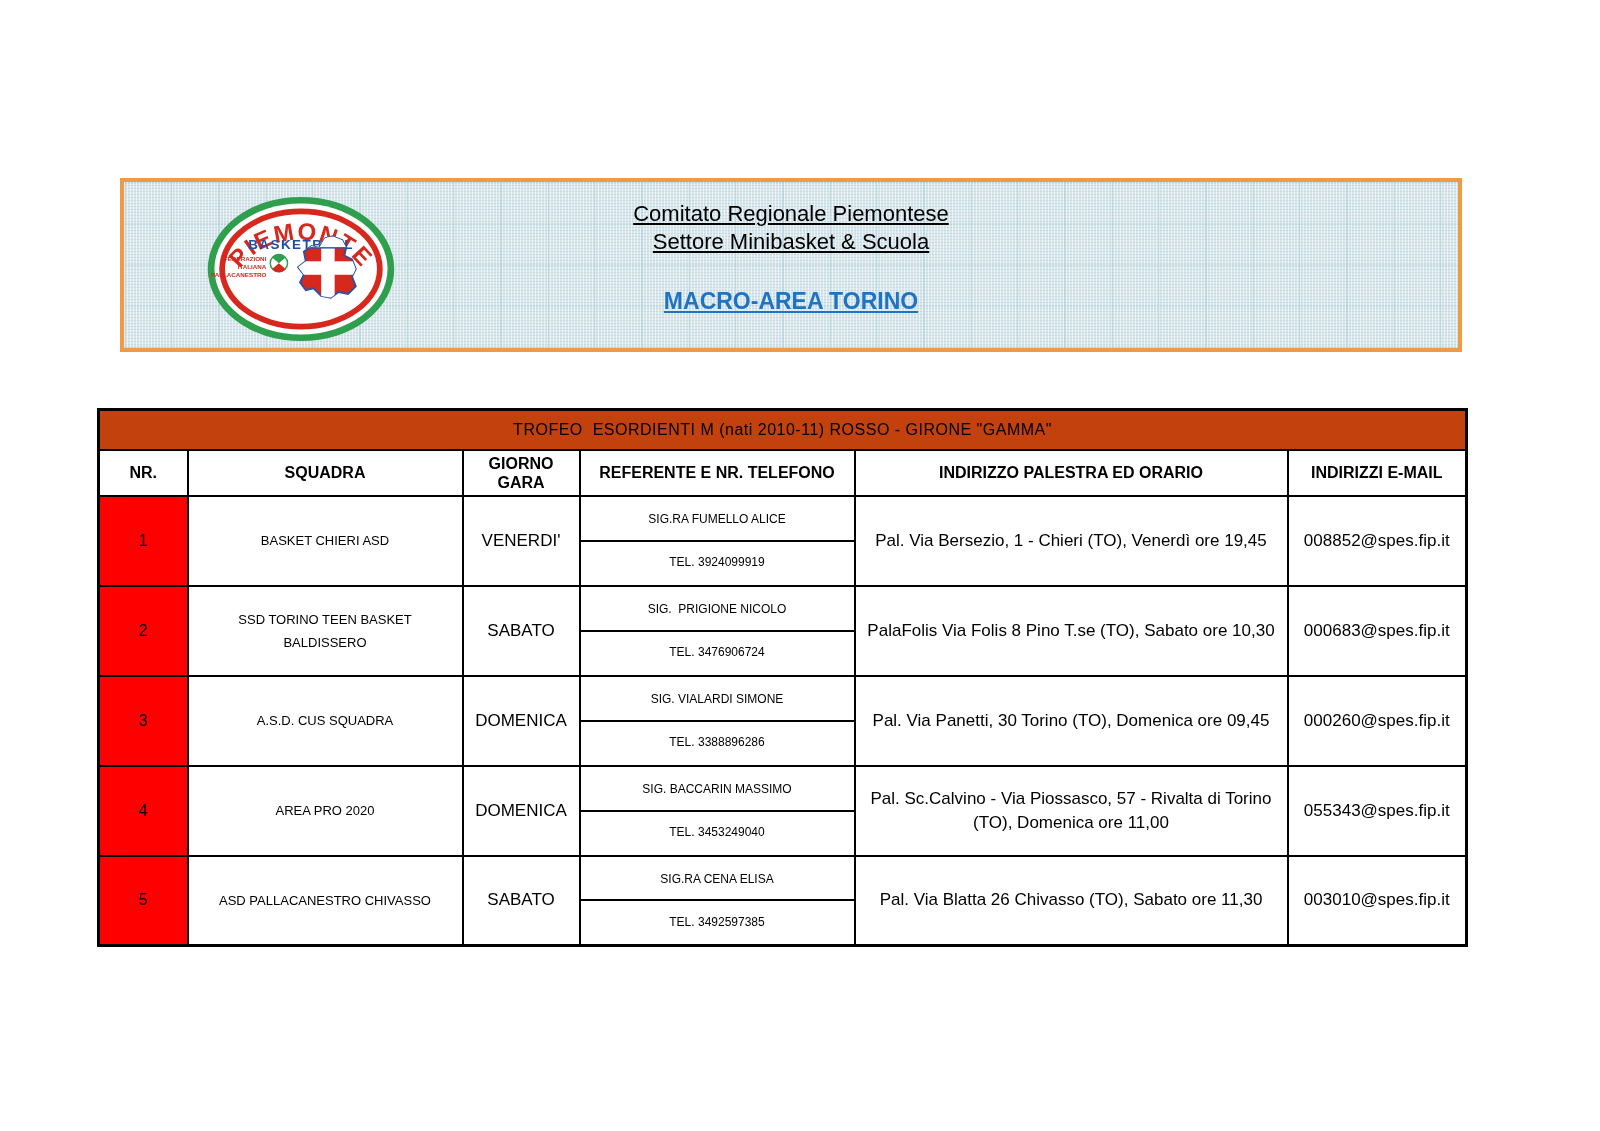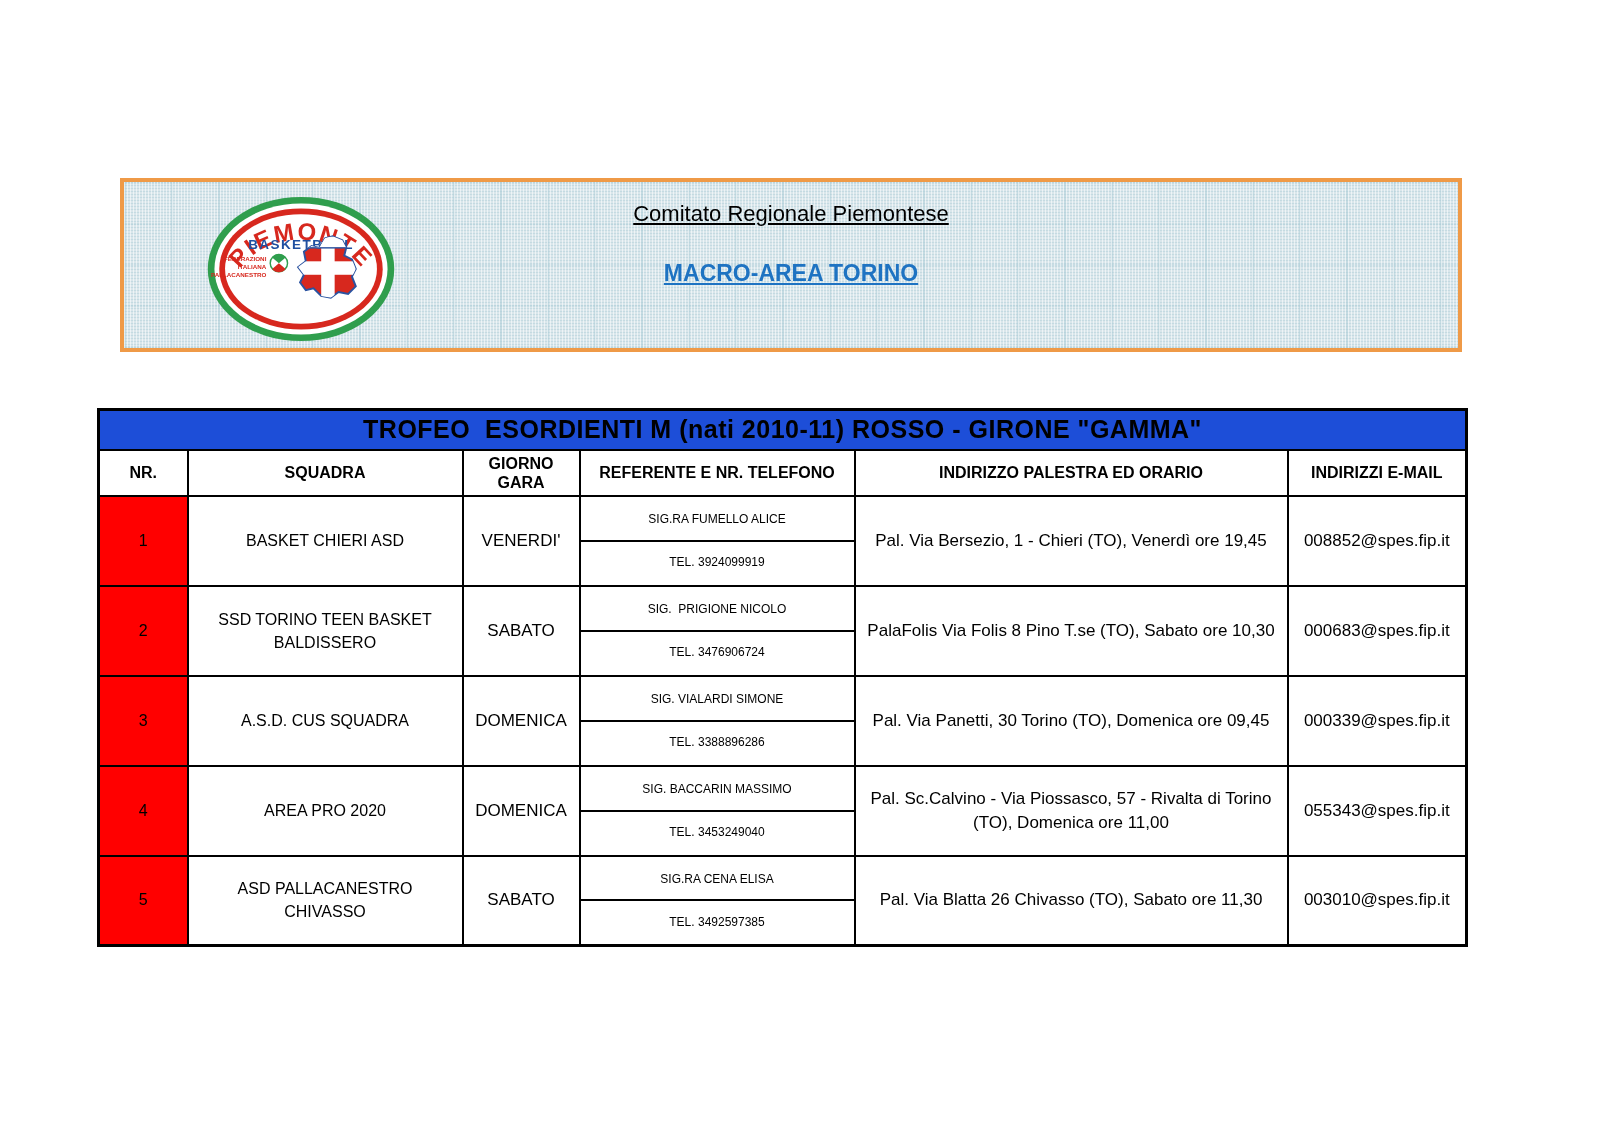--- a/index.html
+++ b/index.html
@@ -26,27 +26,27 @@
     text-decoration:underline; color:#1E73C2; cursor:pointer; }
 
   
   .sched-table{
     position:absolute; left:97px; top:408px; width:1368px;
     border-collapse:collapse; table-layout:fixed;
     border:3px solid #000;
   }
   .sched-table th, .sched-table td{ border:2.5px solid #000; text-align:center; vertical-align:middle; }
   .title-cell{
-    background:#1d4ed8; height:40px; font-size:25px; font-weight:bold;
+    background:#c2410c; height:40px; font-size:16px; font-weight:normal;
     letter-spacing:.5px; white-space:pre; border-bottom:3px solid #000;
   }
   .head-row th{ height:46px; font-size:16px; font-weight:bold; line-height:19px; padding:2px; background:#fff; }
   .data-row{ height:90px; }
   .c-nr{ background:#FF0000; font-size:16px; }
-  .c-squadra{ font-size:16px; padding:0 14px; line-height:23px; }
+  .c-squadra{ font-size:13px; padding:0 14px; line-height:23px; }
   .c-giorno{ font-size:17px;border-radius:10px; }
   .c-ref{ padding:0; height:inherit; }
   .ref-inner{ display:flex; flex-direction:column; width:100%; height:85px; }
   .ref-name, .ref-tel{ flex:1; display:flex; align-items:center; justify-content:center;
     font-size:12px; white-space:pre-wrap; }
   .ref-name{ border-bottom:2.5px solid #000; }
   .c-ind{ font-size:17px; padding:0 10px; line-height:24px; }
   .c-mail{ font-size:17px; padding:0 8px; }
 </style>
 </head>
@@ -88,20 +88,21 @@
             <rect x="121" y="44" width="14" height="66" fill="#ffffff"></rect>
             <rect x="95" y="70" width="64" height="14" fill="#ffffff"></rect>
             <rect x="97" y="44" width="62" height="12" fill="#ffffff" stroke="#2B53A0" stroke-width="1.5"></rect>
           </g>
         </g>
       </svg>
     </div>
 
     <div class="header-text">
       <div class="h-line">Comitato Regionale Piemontese</div>
+      <div class="h-line">Settore Minibasket &amp; Scuola</div>
       <div class="h-link">MACRO-AREA TORINO</div>
     </div>
   </div>
 
   <table class="sched-table">
     <colgroup>
       <col style="width:89px">
         <col style="width:275px">
         <col style="width:117px">
       <col style="width:275px">
@@ -154,21 +155,21 @@
     <td class="c-nr">3</td>
     <td class="c-squadra">A.S.D. CUS SQUADRA</td>
     <td class="c-giorno">DOMENICA</td>
     <td class="c-ref">
       <div class="ref-inner">
         <div class="ref-name">SIG. VIALARDI SIMONE</div>
         <div class="ref-tel">TEL. 3388896286</div>
       </div>
     </td>
     <td class="c-ind">Pal. Via Panetti, 30 Torino (TO), Domenica ore 09,45</td>
-    <td class="c-mail">000339@spes.fip.it</td>
+    <td class="c-mail">000260@spes.fip.it</td>
   </tr>
 
   <tr class="data-row">
     <td class="c-nr">4</td>
     <td class="c-squadra">AREA PRO 2020</td>
     <td class="c-giorno">DOMENICA</td>
     <td class="c-ref">
       <div class="ref-inner">
         <div class="ref-name">SIG. BACCARIN MASSIMO</div>
         <div class="ref-tel">TEL. 3453249040</div>

